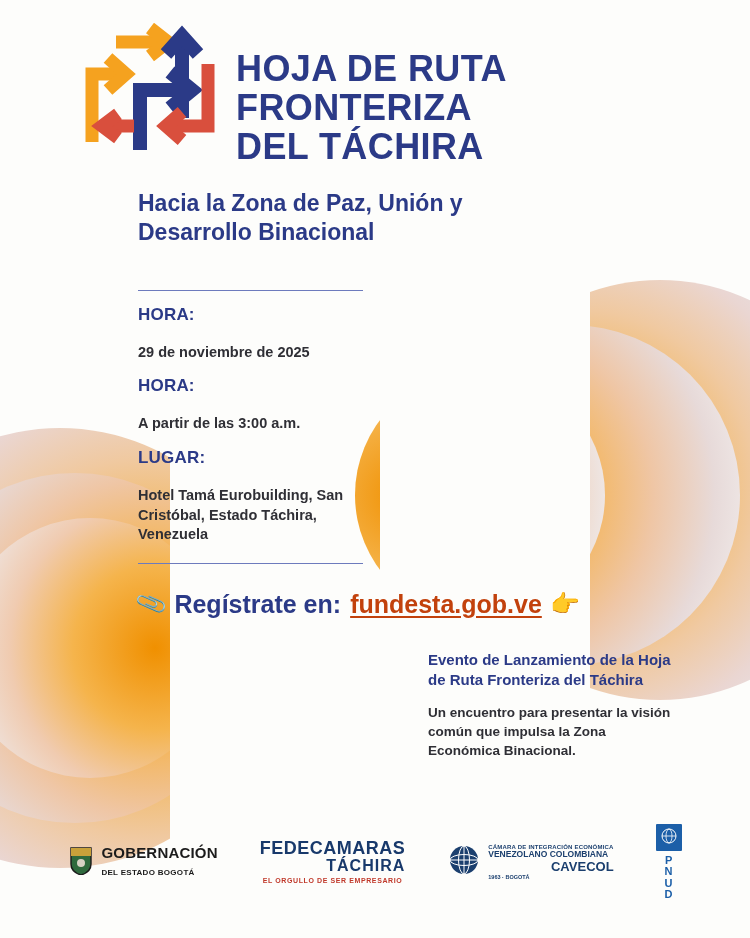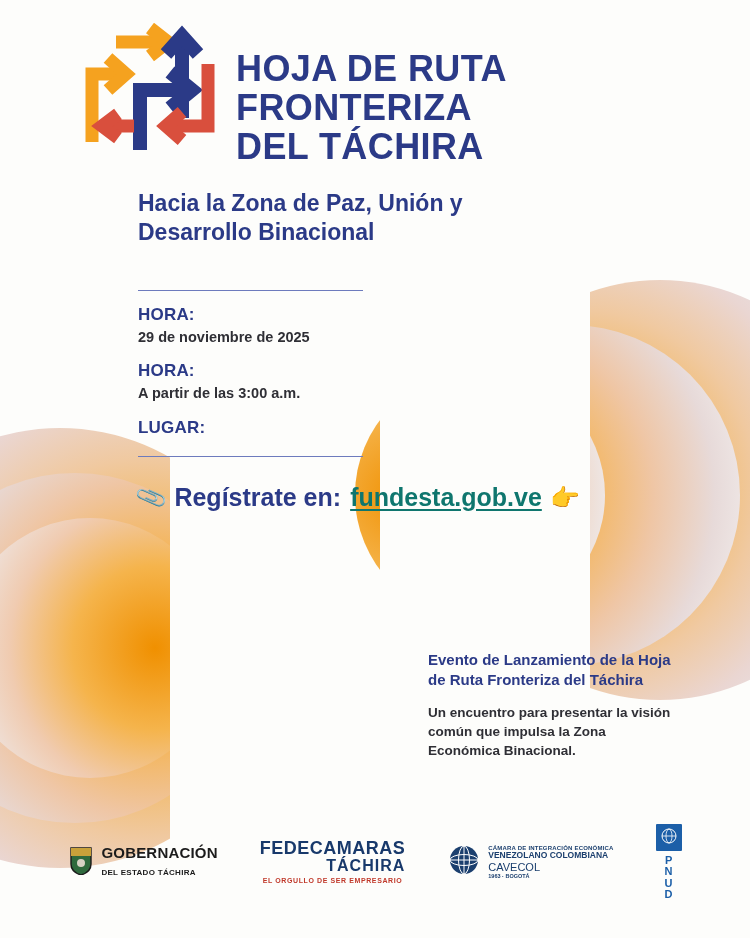--- a/index.html
+++ b/index.html
@@ -87,33 +87,33 @@
     margin: 42px 0 0 138px;
     width: 250px;
   }
   .rule { height: 1px; background: #6d7bbd; width: 225px; }
   .rule.bottom { margin-top: 18px; width: 225px; }
   .detail-block { margin-top: 14px; }
   .detail-label {
     font-size: 17px; font-weight: 800; color: #2b3a87; letter-spacing: .2px;
   }
   .detail-value {
-    font-size: 14.5px; font-weight: 600; color: #2f2f35; margin-top: 3px; line-height: 1.35;
+    font-size: 14.5px; font-weight: 600; color: #2f2f35; margin-top: 18px; line-height: 1.35;
   }
 
   
   .register {
     position: relative;
     margin: 26px 0 0 138px;
     display: flex; align-items: center; gap: 9px;
     font-size: 25px; font-weight: 800; color: #2b3a87;
   }
   .register .clip { font-size: 22px; transform: rotate(-25deg); display:inline-block; }
   .register a {
-    color: #0f766e; text-decoration: underline; text-underline-offset: 3px;
+    color: #c2410c; text-decoration: underline; text-underline-offset: 3px;
     font-weight: 800;
   }
   .register .hand { font-size: 24px; }
 
   
   .info {
     position: absolute;
     top: 650px; left: 428px; width: 250px;
   }
   .info-head {
@@ -136,21 +136,21 @@
   .gob-name { font-size: 15px; font-weight: 800; color: #1b1b1b; letter-spacing: .2px; }
   .gob-sub { font-size: 8px; font-weight: 700; color: #1b1b1b; letter-spacing: .3px; }
 
   .fede-name { font-size: 18px; font-weight: 800; color: #18396b; letter-spacing: .5px; }
   .fede-sub { font-size: 16px; font-weight: 700; color: #18396b; text-align: right; letter-spacing: 1px; }
   .fede-tag { font-size: 7px; font-weight: 700; color: #c0392b; letter-spacing: .6px; margin-top:2px; text-align:center;}
 
   .cav-text { line-height: 1.1; }
   .cav-l1 { font-size: 6px; font-weight: 700; color: #1b3f6e; letter-spacing: .2px;}
   .cav-l2 { font-size: 8.5px; font-weight: 700; color: #1b3f6e; }
-  .cav-l3 { font-size: 11px; font-weight: 400; color: #1b3f6e; }
+  .cav-l3 { font-size: 13px; font-weight: 700; color: #1b3f6e; text-align: right; }
   .cav-l4 { font-size: 5.5px; font-weight: 600; color: #1b3f6e; }
 
   .pnud-box {
     width: 26px; background: #1c5fa8; color:#fff;
     font-size: 9px; font-weight: 700; text-align: center;
     padding: 3px 0 4px; border-radius: 1px; line-height: 1.15;
   }
   .pnud-letters { font-size: 11px; font-weight: 800; color: #1c5fa8; text-align: center; line-height: 1.02; margin-top: 2px;}
 </style>
 </head>
@@ -212,20 +212,21 @@
       <div class="detail-value">29 de noviembre de 2025</div>
     </div>
 
     <div class="detail-block">
       <div class="detail-label">HORA:</div>
       <div class="detail-value">A partir de las 3:00 a.m.</div>
     </div>
 
     <div class="detail-block">
       <div class="detail-label">LUGAR:</div>
+      <div class="detail-value">Hotel Tamá Eurobuilding, San Cristóbal, Estado Táchira, Venezuela</div>
     </div>
 
     <div class="rule bottom"></div>
   </div>
 
   <div class="register">
     <span class="clip">📎</span>
     <span>Regístrate en:</span>
     <a href="#">fundesta.gob.ve</a>
     <span class="hand">👉</span>
@@ -241,21 +242,21 @@
     <div class="flogo">
       <span>
         <svg width="26" height="30" viewBox="0 0 26 30" aria-hidden="true">
           <path d="M3 3 h20 v16 q0 8 -10 11 Q3 27 3 19 z" fill="#2f6a3d" stroke="#1b1b1b" stroke-width="1.4"></path>
           <path d="M3 3 h20 v8 h-20 z" fill="#c8a13a"></path>
           <circle cx="13" cy="18" r="4" fill="#d7d2c4"></circle>
         </svg>
       </span>
       <span class="flogo-text">
         <span class="gob-name">GOBERNACIÓN</span><br>
-        <span class="gob-sub">DEL ESTADO TÁCHIRA</span>
+        <span class="gob-sub">DEL ESTADO BOGOTÁ</span>
       </span>
     </div>
 
     <div class="flogo">
       <span class="flogo-text" style="text-align:right">
         <span class="fede-name">FEDECAMARAS</span><br>
         <span class="fede-sub">TÁCHIRA</span>
         <div class="fede-tag">EL ORGULLO DE SER EMPRESARIO</div>
       </span>
     </div>

